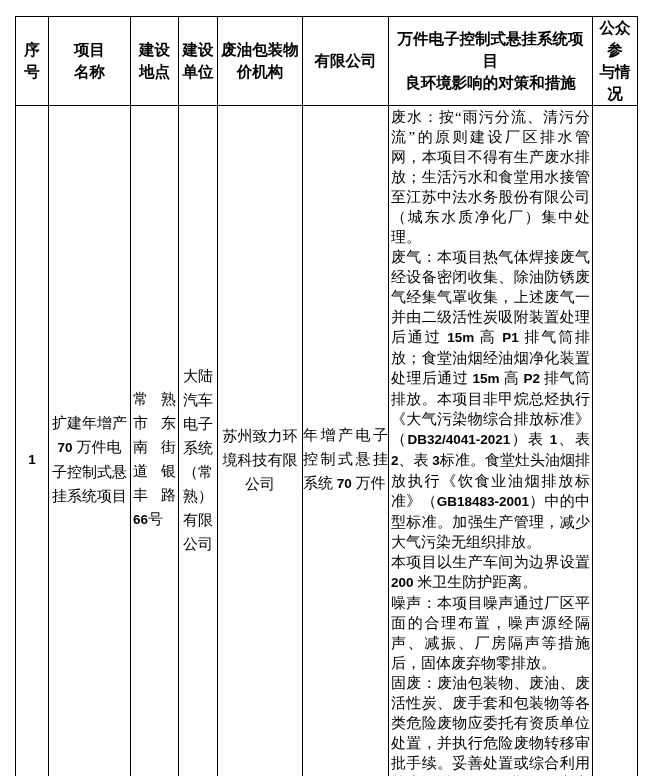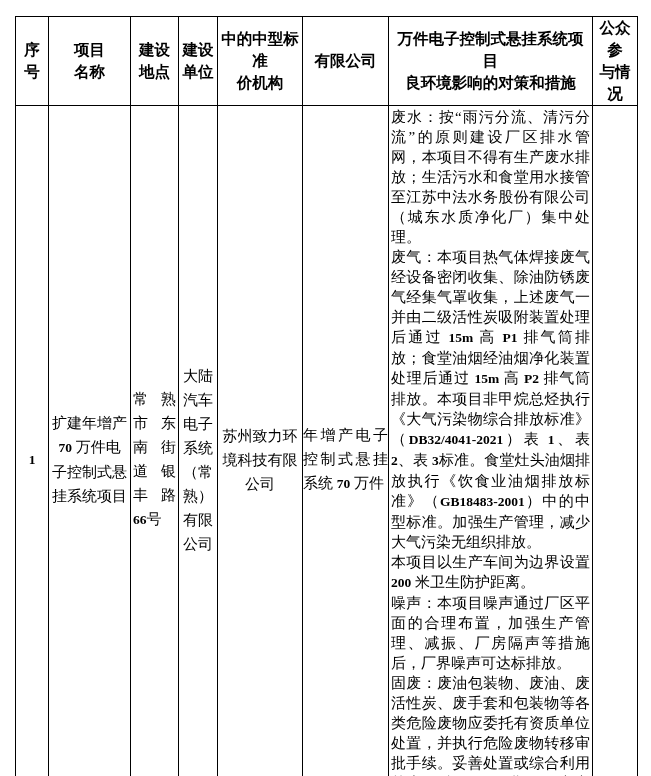--- a/index.html
+++ b/index.html
@@ -21,21 +21,21 @@
   tbody td{border-bottom:1px dashed #9a9a9a;}
   .c-serial{text-align:center;vertical-align:middle;}
   .c-name{text-align:center;vertical-align:middle;line-height:24px;}
   .c-loc{text-align:justify;vertical-align:middle;line-height:24px;}
   .c-builder{text-align:center;vertical-align:middle;line-height:24px;padding:0 1px;}
   .c-agency{text-align:center;vertical-align:middle;line-height:24px;}
   .c-overview{text-align:justify;text-justify:inter-character;vertical-align:middle;line-height:24px;padding:0;}
   .c-measures{vertical-align:top;text-align:justify;line-height:20px;padding:1px 2px 0 2px;}
   .c-measures p{margin:0;}
   .c-public{vertical-align:middle;text-align:center;}
-  .lat{font-family:Liberation Serif, serif;font-weight:bold;font-size:13.5px;}
+  .lat{font-family:Liberation Sans, sans-serif;font-weight:bold;font-size:13.5px;}
 </style>
 </head>
 <body>
 
 <div class="page">
   <table class="eia">
     <colgroup>
       <col style="width:33px">
         <col style="width:82px">
         <col style="width:48px">
@@ -47,41 +47,41 @@
     </colgroup>
     <thead>
       <tr>
         <th>序号</th>
         <th>项目
 名称</th>
         <th>建设
 地点</th>
         <th>建设
 单位</th>
-        <th>中的中型标准
+        <th>废油包装物
 价机构</th>
         <th>有限公司</th>
         <th>万件电子控制式悬挂系统项目
 良环境影响的对策和措施</th>
         <th>公众参
 与情况</th>
       </tr>
     </thead>
     <tbody>
       <tr>
         <td class="c-serial"><span class="lat">1</span></td>
         <td class="c-name">扩建年增产<span class="lat">70</span> 万件电子控制式悬挂系统项目</td>
         <td class="c-loc">常熟市东南街道银丰路<span class="lat">66</span>号</td>
         <td class="c-builder">大陆汽车电子系统（常熟）有限公司</td>
         <td class="c-agency">苏州致力环境科技有限公司</td>
         <td class="c-overview">年增产电子控制式悬挂系统 <span class="lat">70</span> 万件</td>
         <td class="c-measures">
             <p>废水：按“雨污分流、清污分流”的原则建设厂区排水管网，本项目不得有生产废水排放；生活污水和食堂用水接管至江苏中法水务股份有限公司（城东水质净化厂）集中处理。</p>
             <p>废气：本项目热气体焊接废气经设备密闭收集、除油防锈废气经集气罩收集，上述废气一并由二级活性炭吸附装置处理后通过 <span class="lat">15m</span> 高 <span class="lat">P1</span> 排气筒排放；食堂油烟经油烟净化装置处理后通过 <span class="lat">15m</span> 高 <span class="lat">P2</span> 排气筒排放。本项目非甲烷总烃执行《大气污染物综合排放标准》（<span class="lat">DB32/4041-2021</span>）表 <span class="lat">1</span>、表 <span class="lat">2</span>、表 <span class="lat">3</span>标准。食堂灶头油烟排放执行《饮食业油烟排放标准》（<span class="lat">GB18483-2001</span>）中的中型标准。加强生产管理，减少大气污染无组织排放。</p>
             <p>本项目以生产车间为边界设置 <span class="lat">200</span> 米卫生防护距离。</p>
-            <p>噪声：本项目噪声通过厂区平面的合理布置，加强生产管理、减振、厂房隔声等措施后，厂界噪声可达标排放。</p>
+            <p>噪声：本项目噪声通过厂区平面的合理布置，噪声源经隔声、减振、厂房隔声等措施后，固体废弃物零排放。</p>
             <p>固废：废油包装物、废油、废活性炭、废手套和包装物等各类危险废物应委托有资质单位处置，并执行危险废物转移审批手续。妥善处置或综合利用其它各类一般工业固体废弃物，固体废弃物零排放。</p>
           </td>
         <td class="c-public"></td>
       </tr>
     </tbody>
   </table>
 </div>
 
 </body></html>

